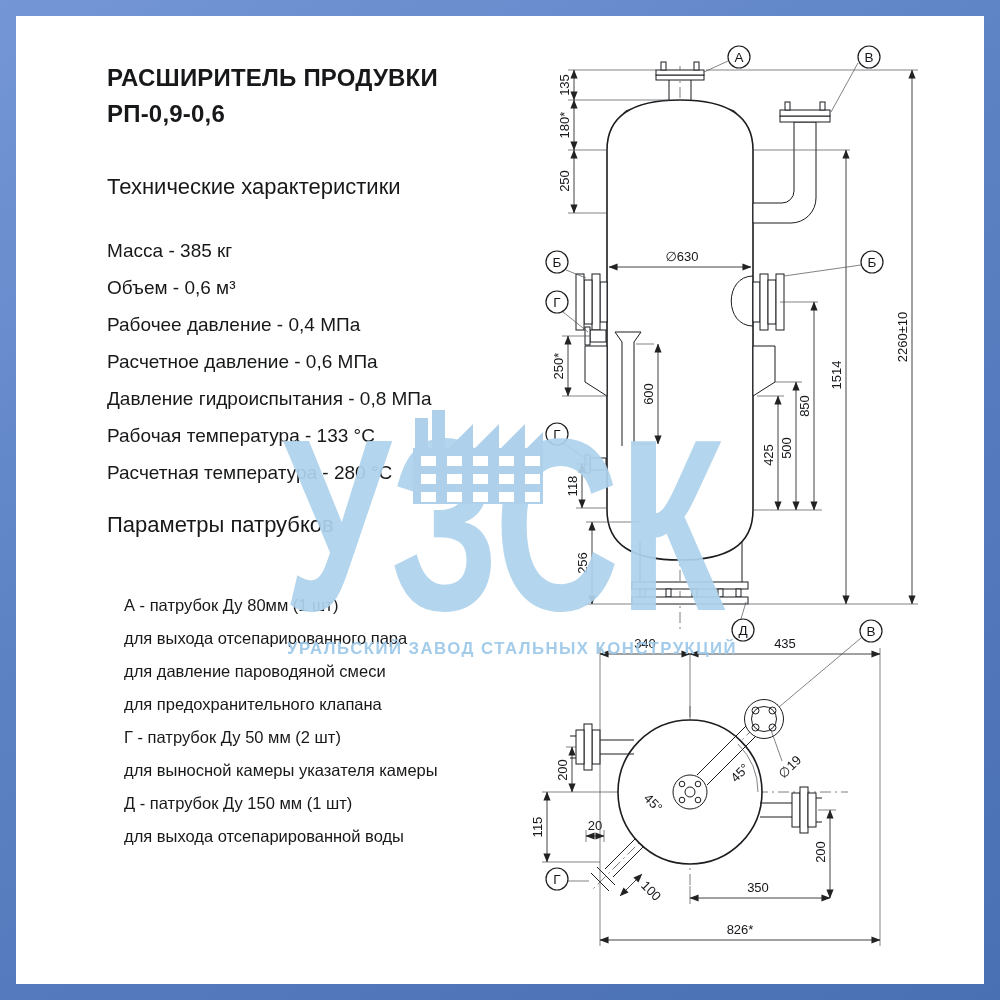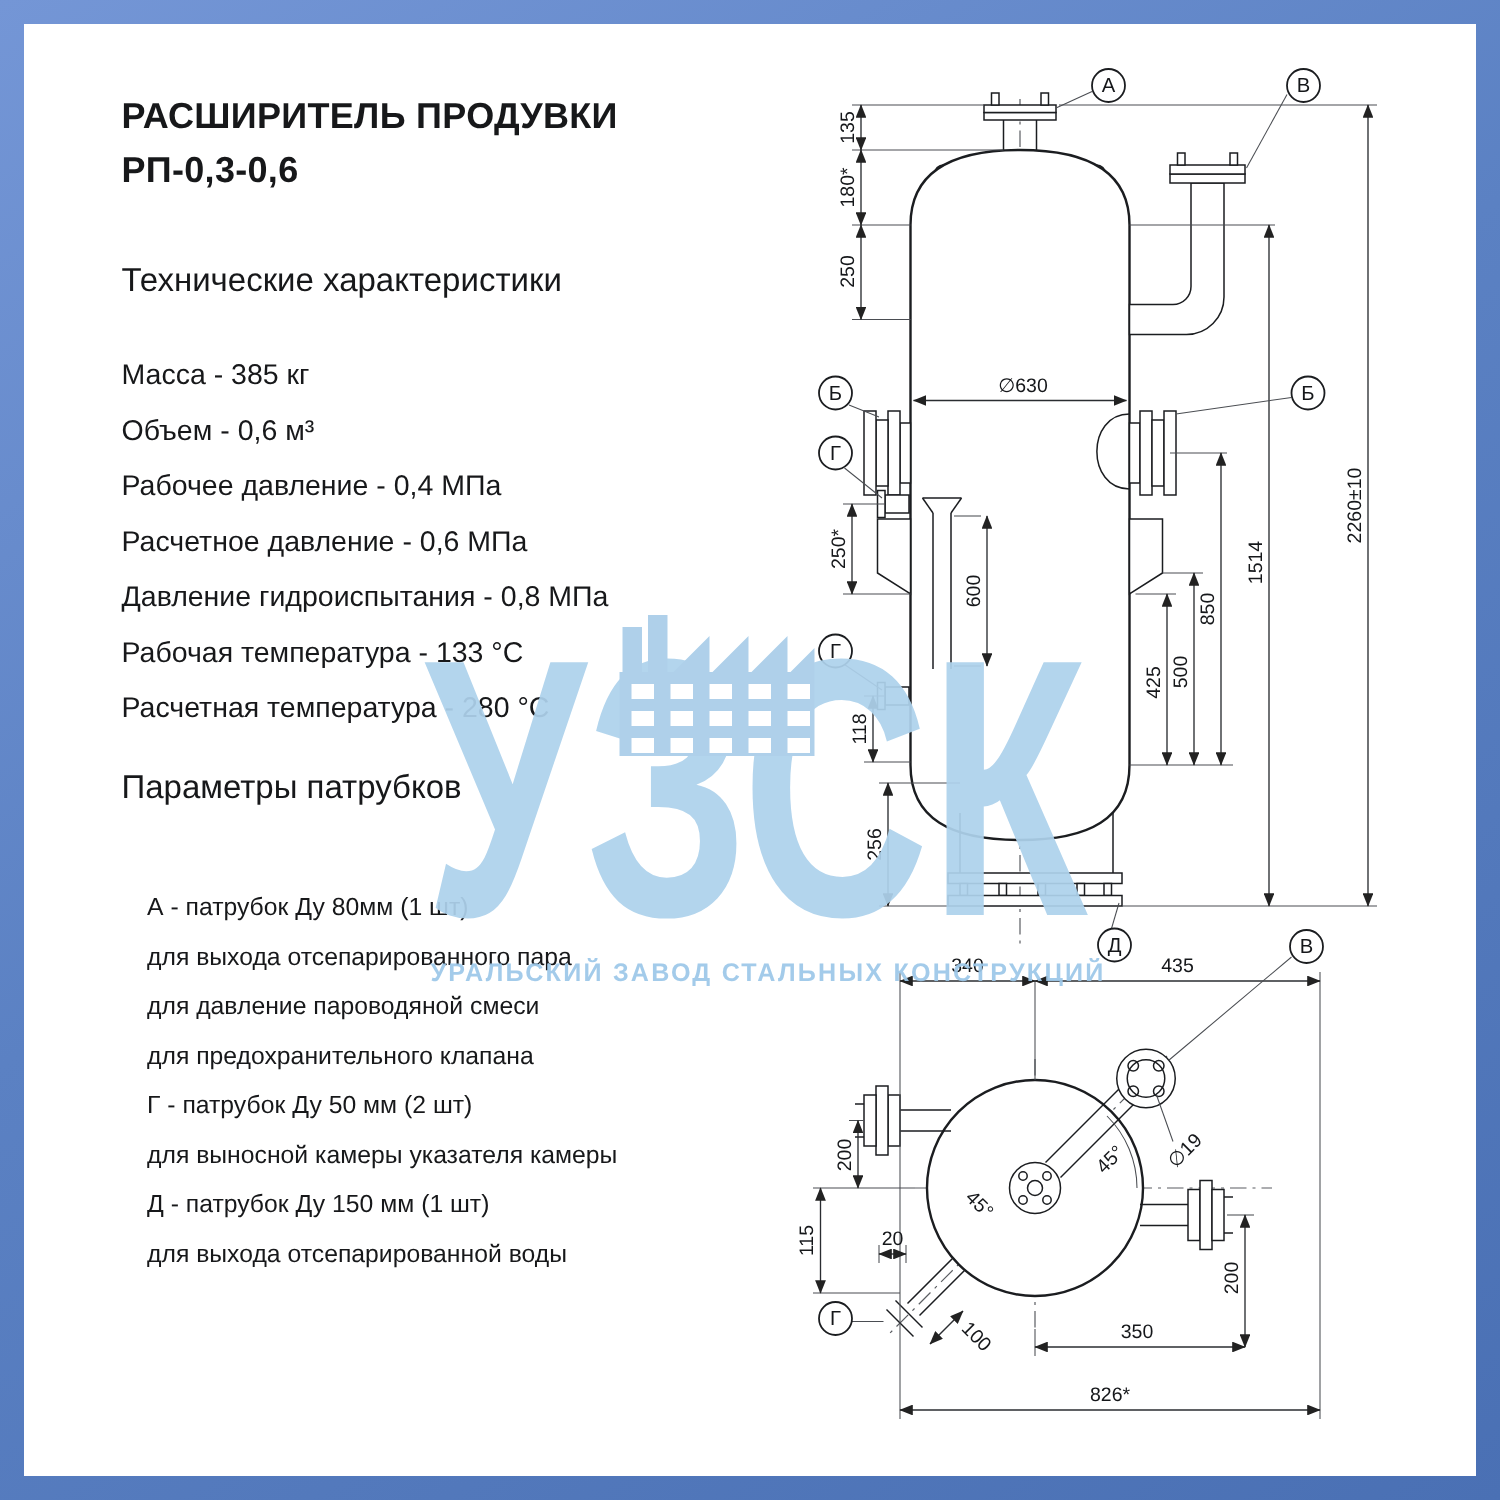--- a/index.html
+++ b/index.html
@@ -1,21 +1,21 @@
 <!DOCTYPE html>
 <html><head>
 <meta charset="utf-8">
 <style>
   *{box-sizing:border-box}
   html,body{margin:0;padding:0}
   body{width:1000px;height:1000px;position:relative;overflow:hidden;
        font-family:"Liberation Sans",sans-serif;background:#fff;color:#17181a}
   .frame{position:absolute;inset:0;background:linear-gradient(150deg,#7496d6 0%,#5b81c3 45%,#4a70b4 100%)}
   .paper{position:absolute;inset:16px;background:#ffffff;overflow:hidden}
-  .left-col{position:absolute;left:65px;top:44px;width:438px}
+  .left-col{position:absolute;left:91px;top:44px;width:438px}
   h1{margin:0;font-size:24px;font-weight:bold;line-height:36px;letter-spacing:.2px}
   h2{margin:42px 0 0;font-size:22px;font-weight:400;line-height:26px}
   h3{margin:30px 0 0;font-size:22px;font-weight:400;line-height:26px}
   .specs{margin-top:42px}
   .specs p{margin:0 0 19px;font-size:19px;line-height:18px}
   .nozzles{margin-top:58px}
   .nozzles p{margin:0 17px 15px;font-size:16.5px;line-height:18px}
   svg.drawing{position:absolute;left:514px;top:14px}
   .wm{position:absolute;inset:0;z-index:6;pointer-events:none}
   
@@ -31,21 +31,21 @@
 </style>
 </head>
 <body>
 
 <div class="frame">
   <div class="paper">
 
     <div class="left-col">
       <h1>
         <span>РАСШИРИТЕЛЬ ПРОДУВКИ</span><br>
-        <span>РП-0,3-0,6</span>
+        <span>РП-0,9-0,6</span>
       </h1>
       <h2>Технические характеристики</h2>
       <div class="specs">
         <p>Масса - 385 кг</p>
         <p>Объем - 0,6 м³</p>
         <p>Рабочее давление - 0,4 МПа</p>
         <p>Расчетное давление - 0,6 МПа</p>
         <p>Давление гидроиспытания - 0,8 МПа</p>
         <p>Рабочая температура - 133 °С</p>
         <p>Расчетная температура - 280 °С</p>

